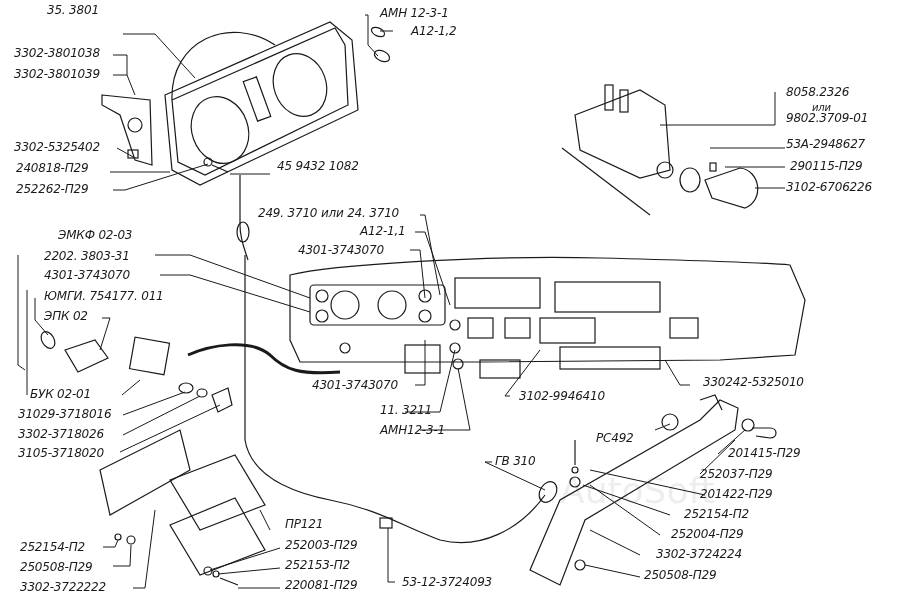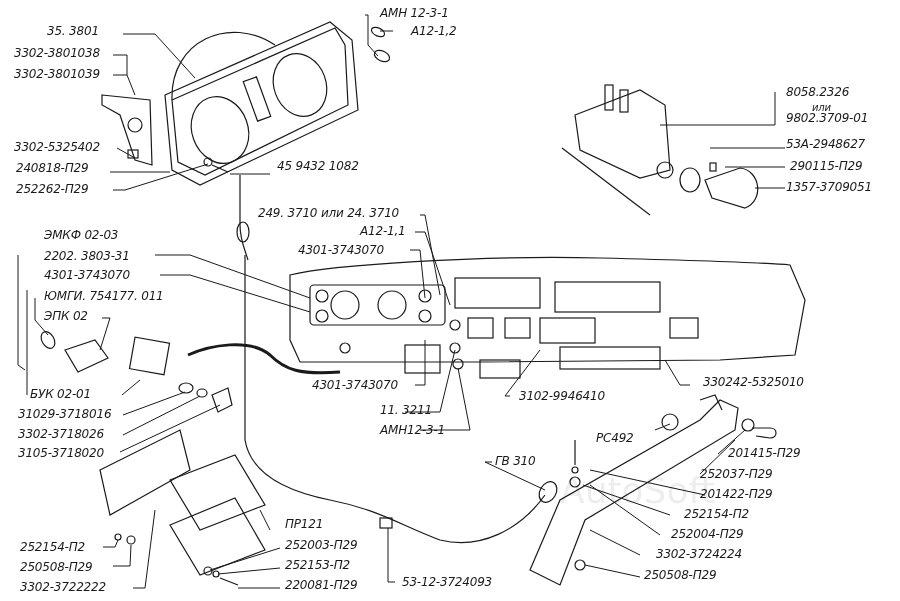--- a/index.html
+++ b/index.html
@@ -161,39 +161,39 @@
     <polyline class="lead" points="705,495 590,470"></polyline>
     <polyline class="lead" points="670,515 583,485"></polyline>
     <polyline class="lead" points="660,535 590,485"></polyline>
     <polyline class="lead" points="640,555 590,530"></polyline>
     <polyline class="lead" points="640,577 585,565"></polyline>
   </g>
 </svg>
 
 <div class="wm">AutoSoft</div>
 
-<span class="lbl" style="left:47px;top:24px">35. 3801</span>
+<span class="lbl" style="left:47px;top:3px">35. 3801</span>
 <span class="lbl" style="left:14px;top:46px">3302-3801038</span>
 <span class="lbl" style="left:14px;top:67px">3302-3801039</span>
 <span class="lbl" style="left:14px;top:140px">3302-5325402</span>
 <span class="lbl" style="left:16px;top:161px">240818-П29</span>
 <span class="lbl" style="left:16px;top:182px">252262-П29</span>
 <span class="lbl" style="left:277px;top:159px">45 9432 1082</span>
 <span class="lbl" style="left:380px;top:6px">АМН 12-3-1</span>
 <span class="lbl" style="left:411px;top:24px">А12-1,2</span>
 <span class="lbl" style="left:786px;top:85px">8058.2326</span>
 <span class="lbl small" style="left:812px;top:101px">или</span>
 <span class="lbl" style="left:786px;top:111px">9802.3709-01</span>
 <span class="lbl" style="left:786px;top:137px">53А-2948627</span>
 <span class="lbl" style="left:790px;top:159px">290115-П29</span>
-<span class="lbl" style="left:786px;top:180px">1357-3709051</span>
+<span class="lbl" style="left:786px;top:180px">3102-6706226</span>
 <span class="lbl" style="left:258px;top:206px">249. 3710 или 24. 3710</span>
 <span class="lbl" style="left:360px;top:224px">А12-1,1</span>
 <span class="lbl" style="left:298px;top:243px">4301-3743070</span>
-<span class="lbl" style="left:44px;top:228px">ЭМКФ 02-03</span>
+<span class="lbl" style="left:58px;top:228px">ЭМКФ 02-03</span>
 <span class="lbl" style="left:44px;top:249px">2202. 3803-31</span>
 <span class="lbl" style="left:44px;top:268px">4301-3743070</span>
 <span class="lbl" style="left:44px;top:289px">ЮМГИ. 754177. 011</span>
 <span class="lbl" style="left:44px;top:309px">ЭПК 02</span>
 <span class="lbl" style="left:30px;top:387px">БУК 02-01</span>
 <span class="lbl" style="left:18px;top:407px">31029-3718016</span>
 <span class="lbl" style="left:18px;top:427px">3302-3718026</span>
 <span class="lbl" style="left:18px;top:446px">3105-3718020</span>
 <span class="lbl" style="left:20px;top:540px">252154-П2</span>
 <span class="lbl" style="left:20px;top:560px">250508-П29</span>

